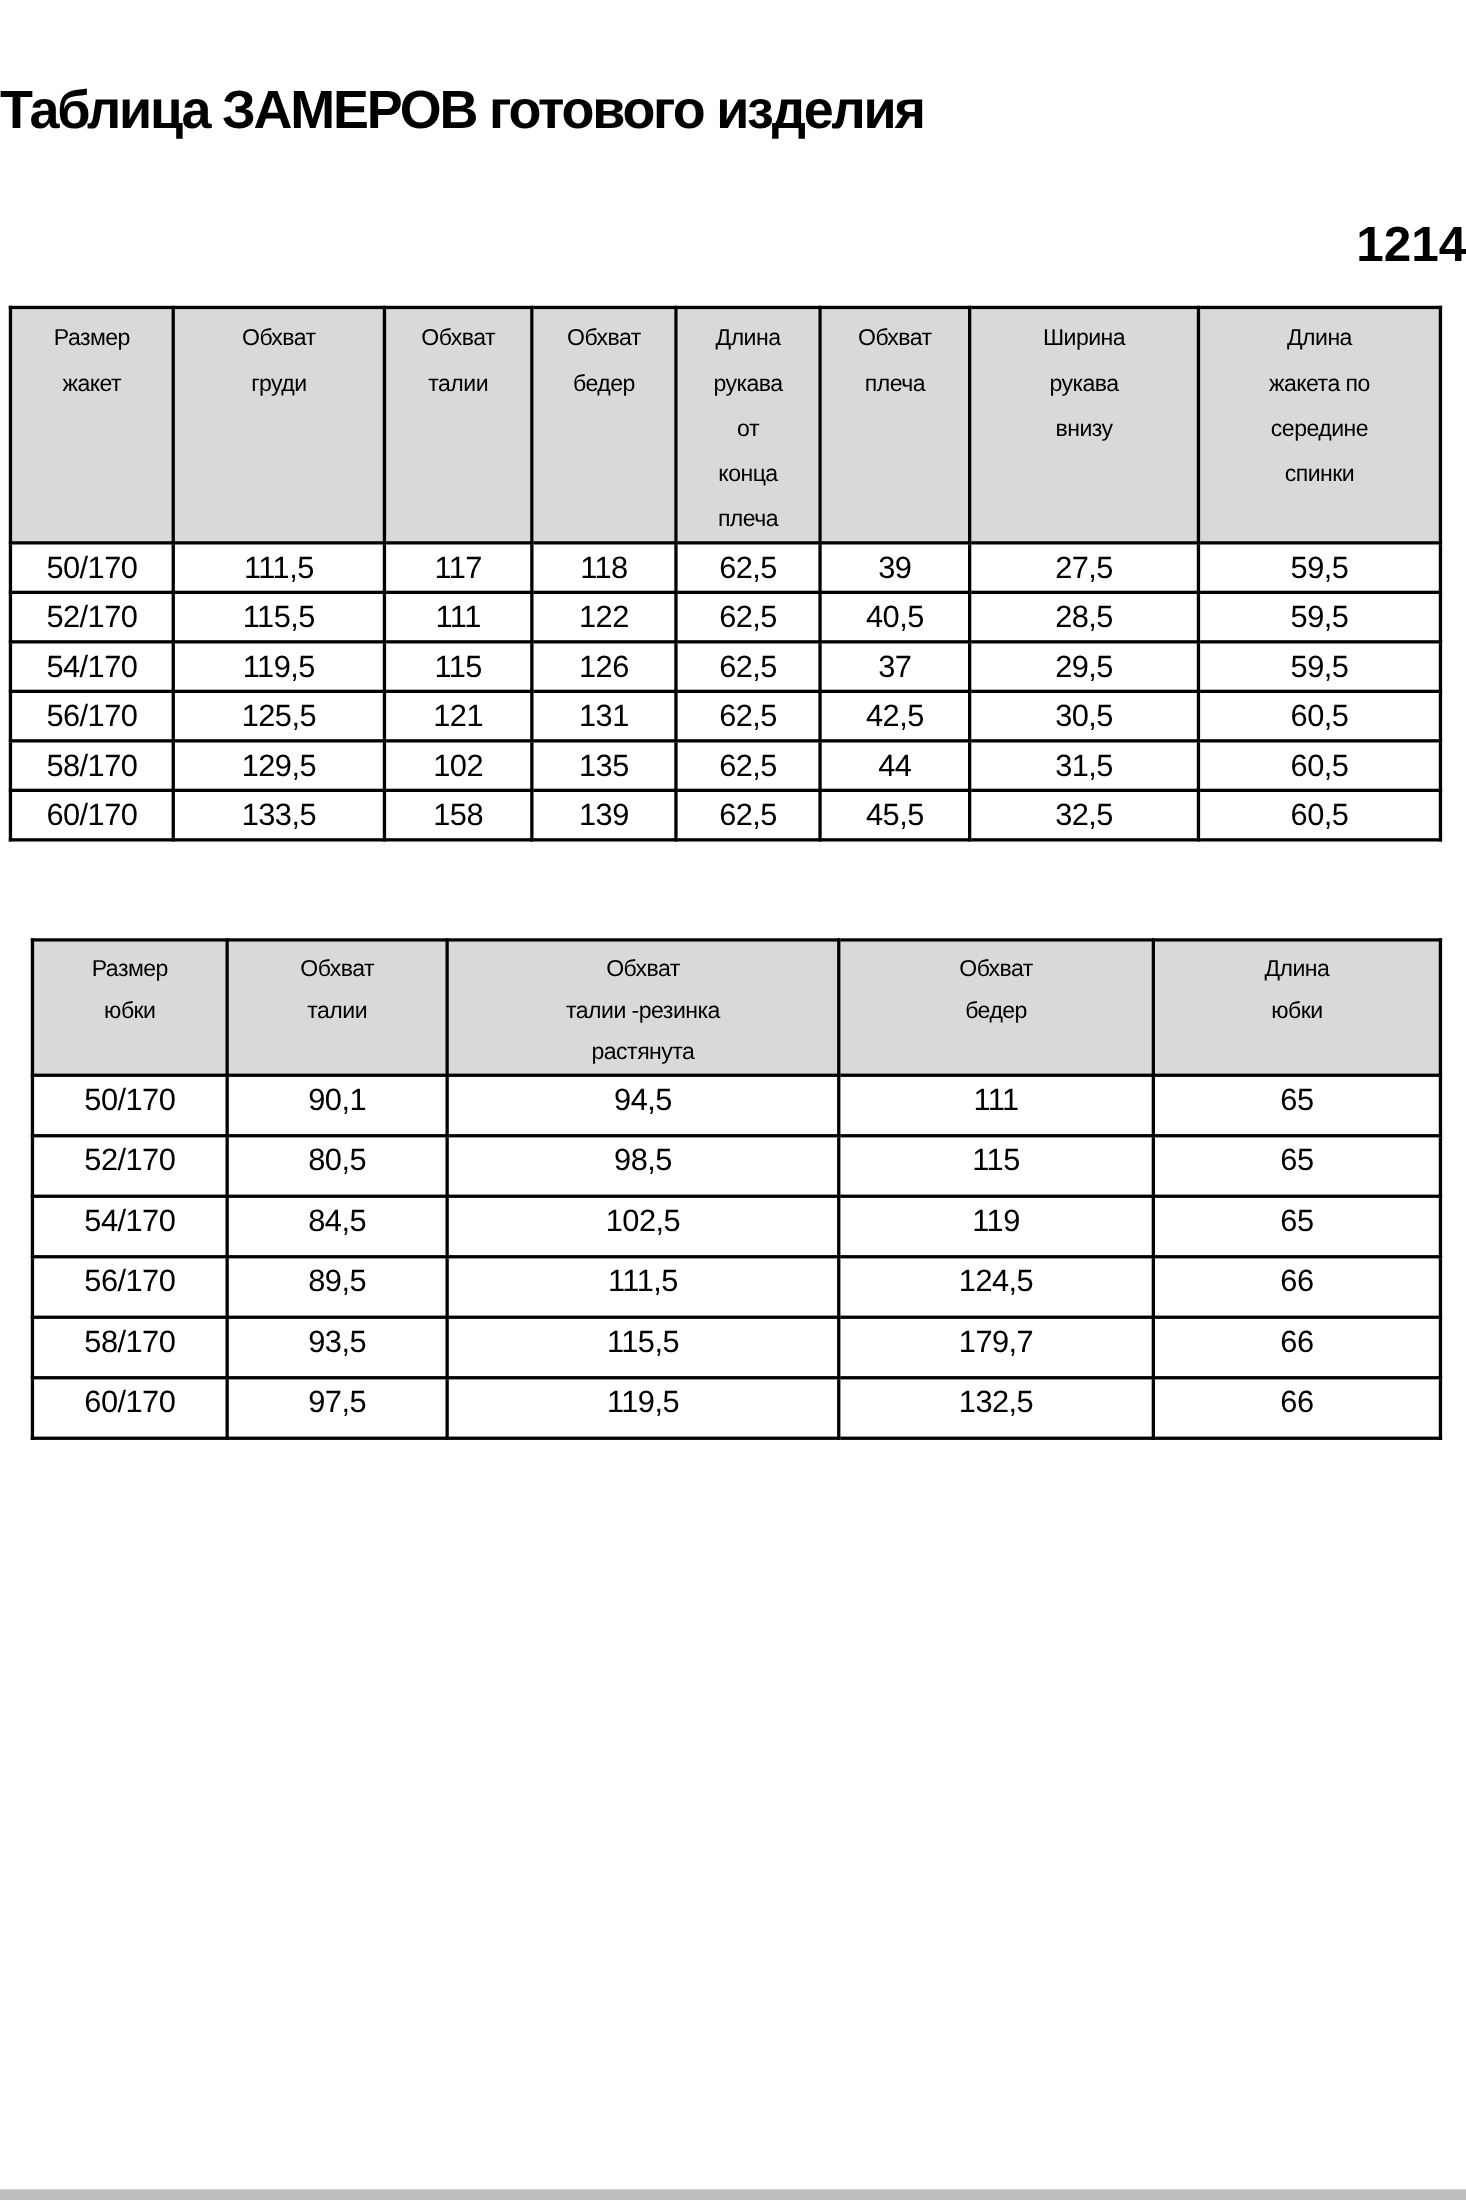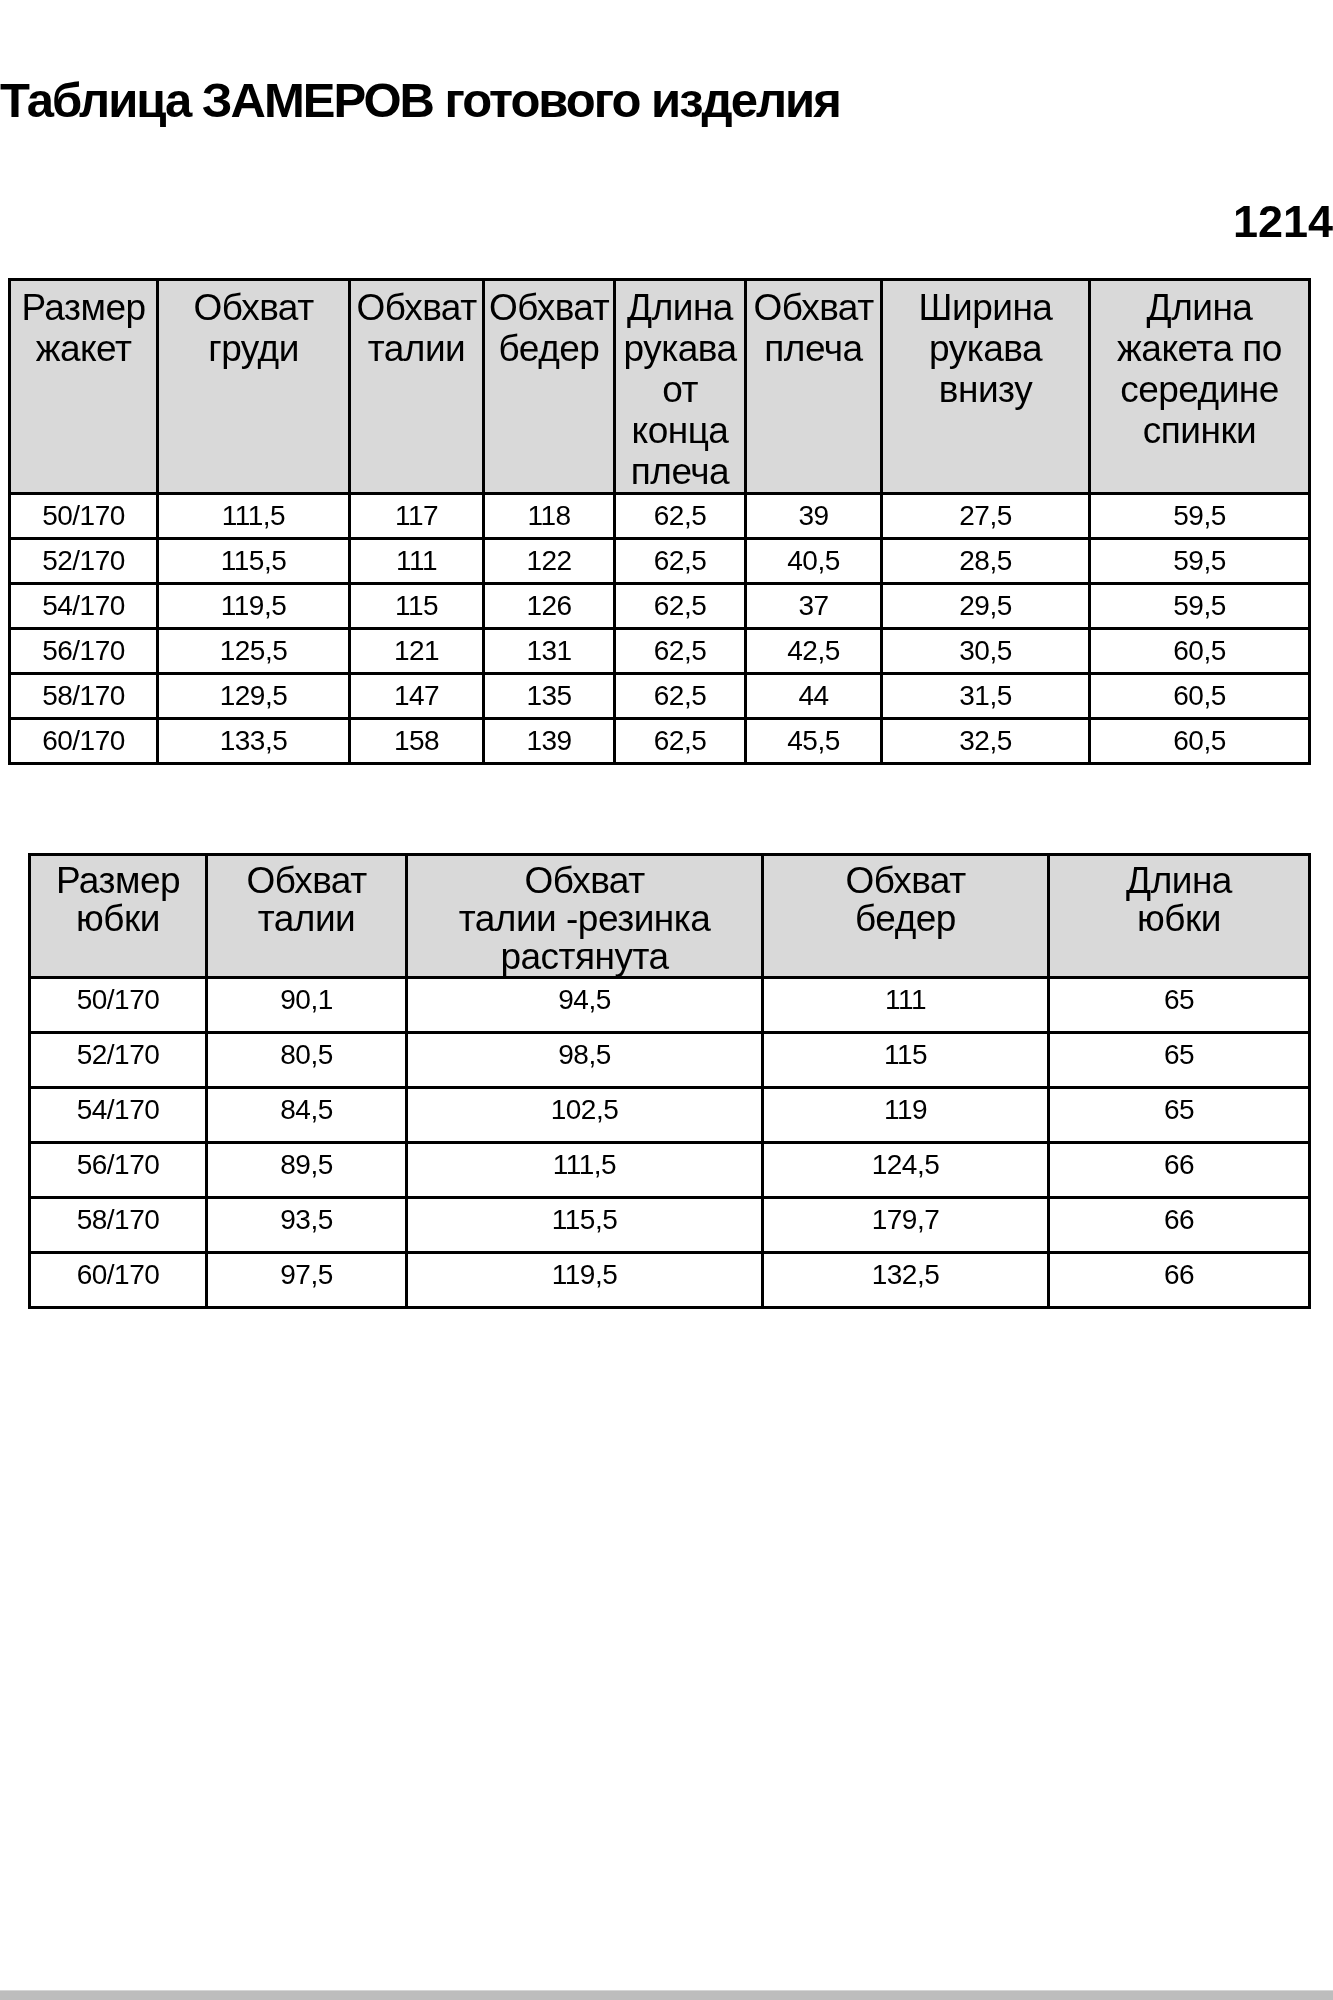--- a/index.html
+++ b/index.html
@@ -51,21 +51,21 @@
     text-align: center;
     letter-spacing: -0.5px;
     overflow: hidden;
   }
 
   th {
     background: #d9d9d9;
     font-weight: normal;
     vertical-align: top;
     white-space: pre-line;
-    font-size: 37px;
+    font-size: 21px;
     padding: 6px 2px 0 2px;
   }
 
   td {
     font-size: 28px;
     padding: 0 2px;
   }
 
   td:first-child {
     font-weight: normal;
@@ -194,21 +194,21 @@
         <td>121</td>
         <td>131</td>
         <td>62,5</td>
         <td>42,5</td>
         <td>30,5</td>
         <td>60,5</td>
       </tr>
       <tr>
         <td>58/170</td>
         <td>129,5</td>
-        <td>147</td>
+        <td>102</td>
         <td>135</td>
         <td>62,5</td>
         <td>44</td>
         <td>31,5</td>
         <td>60,5</td>
       </tr>
       <tr>
         <td>60/170</td>
         <td>133,5</td>
         <td>158</td>

